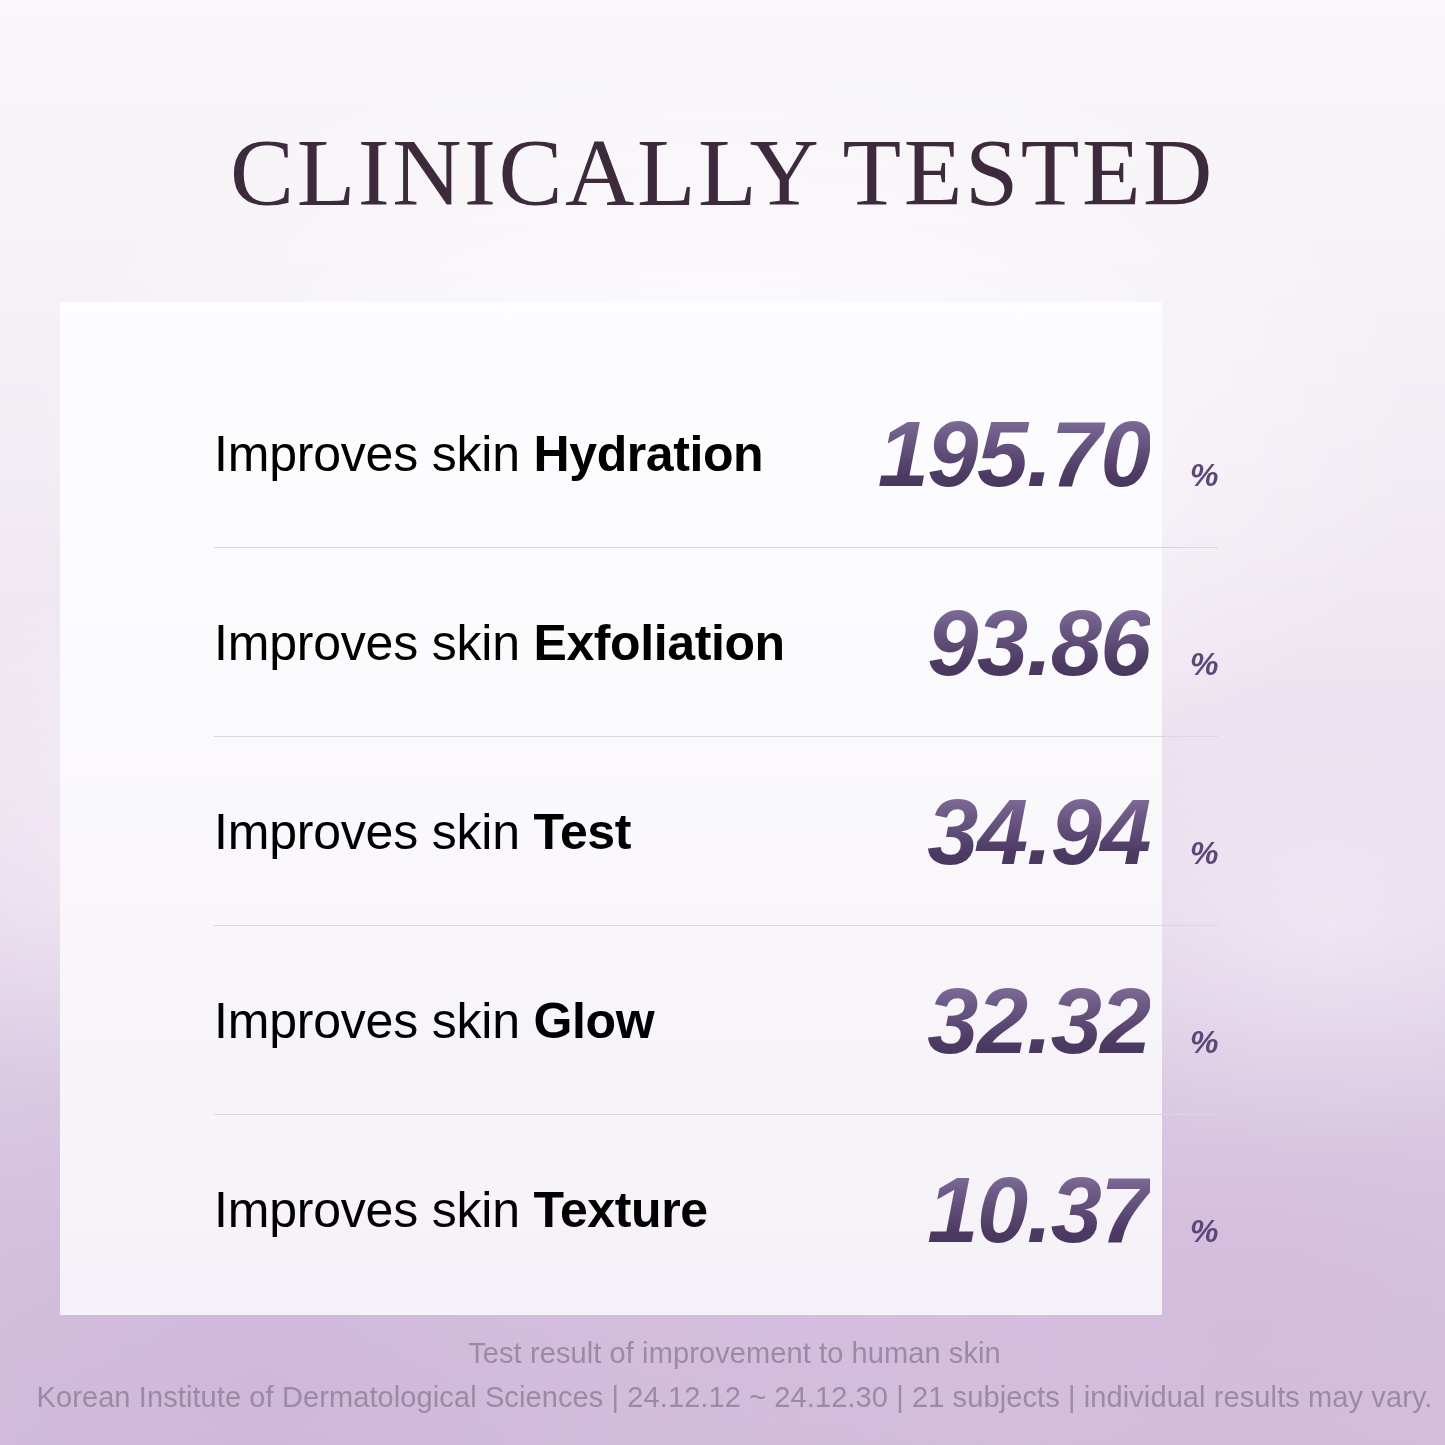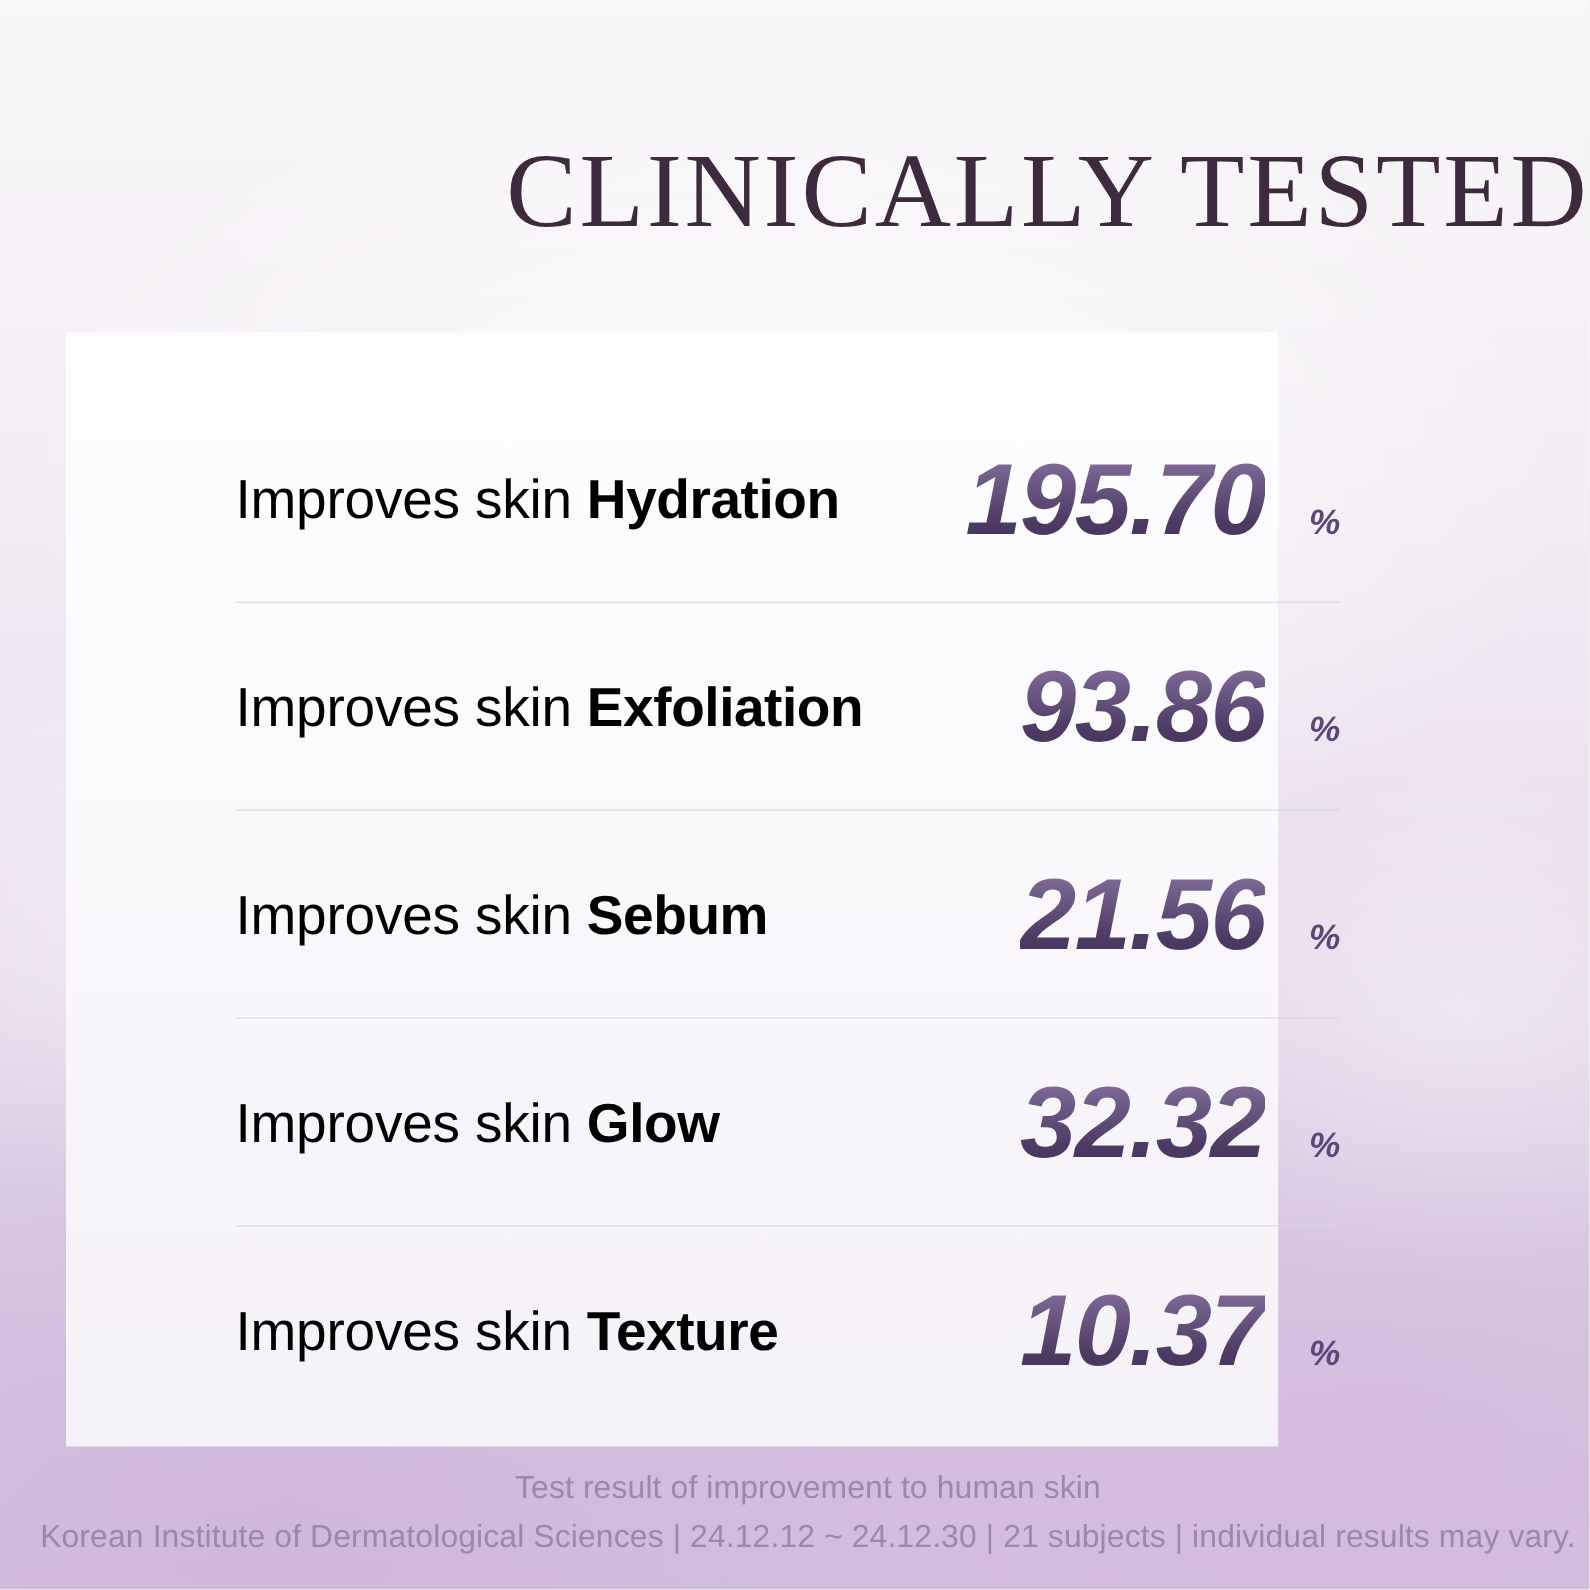--- a/index.html
+++ b/index.html
@@ -46,21 +46,21 @@
       radial-gradient(ellipse 32% 22% at 92% 64%, rgba(255,255,255,0.38) 0%, rgba(255,255,255,0) 72%),
       radial-gradient(ellipse 45% 18% at 62% 88%, rgba(214,186,224,0.35) 0%, rgba(214,186,224,0) 75%);
   }
 
   
   .title {
     position: absolute;
     left: 0;
     top: 118px;
     width: 1445px;
-    text-align: right;
+    text-align: center;
     font-family: "Liberation Serif", "DejaVu Serif", serif;
     font-size: 96px;
     line-height: 110px;
     font-weight: 400;
     letter-spacing: 2.5px;
     color: #3d2b3d;
     z-index: 3;
     white-space: nowrap;
   }
 
@@ -220,23 +220,23 @@
           <div class="value">
             <span class="num">93.86</span>
             <span class="pct">%</span>
           </div>
         </div>
         <div class="divider"></div>
       </div>
 
       <div class="row">
         <div class="row-inner">
-          <div class="label"><span>Improves skin </span><span class="strong">Sebum</span></div>
-          <div class="value">
-            <span class="num">21.56</span>
+          <div class="label"><span>Improves skin </span><span class="strong">Test</span></div>
+          <div class="value">
+            <span class="num">34.94</span>
             <span class="pct">%</span>
           </div>
         </div>
         <div class="divider"></div>
       </div>
 
       <div class="row">
         <div class="row-inner">
           <div class="label"><span>Improves skin </span><span class="strong">Glow</span></div>
           <div class="value">

